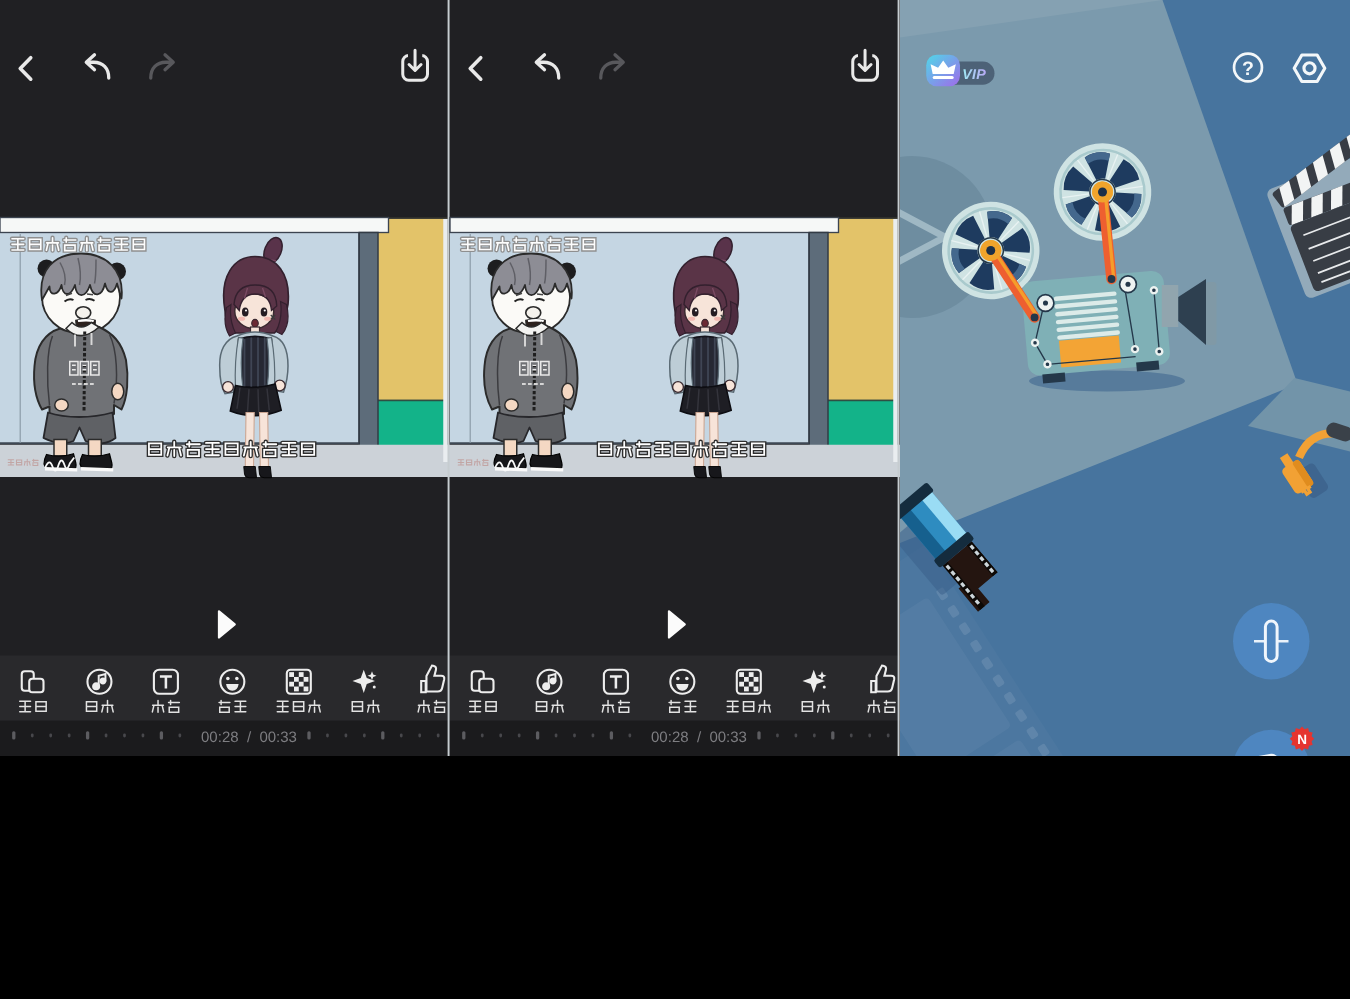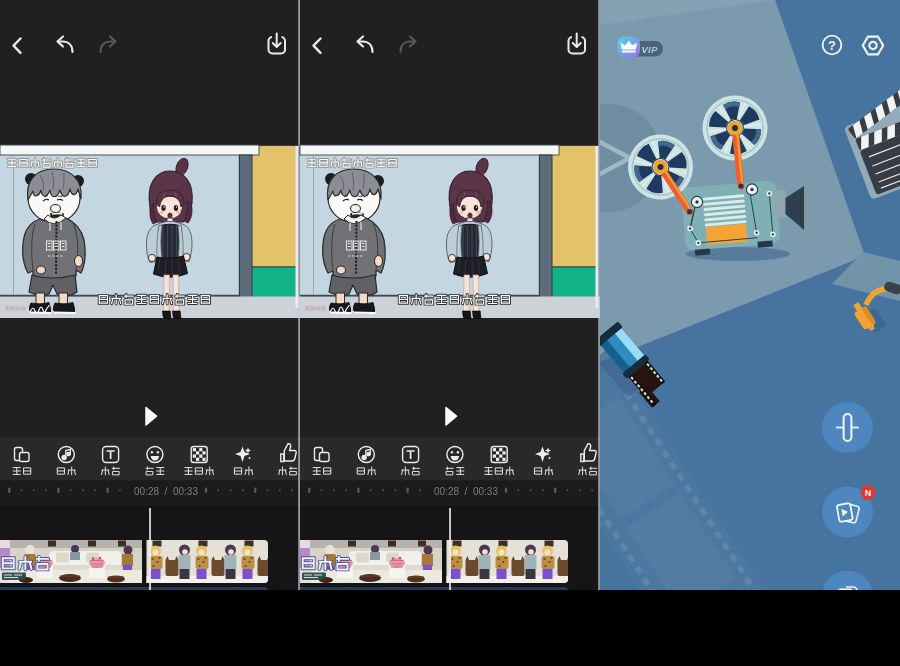--- a/index.html
+++ b/index.html
@@ -1,16 +1,16 @@
 <!DOCTYPE html>
 <html><head>
 <meta charset="utf-8">
 <style>
 html,body{margin:0;padding:0;background:#000;}
-#stage{position:relative;width:900px;height:590px;overflow:hidden;}
+#stage{position:relative;width:900px;height:504px;overflow:hidden;}
 </style>
 </head>
 <body>
 <div id="stage">
 <svg width="900" height="666" viewBox="0 0 900 666" font-family="Liberation Sans, sans-serif">
 <defs>
 <linearGradient id="vipg" x1="0" y1="0" x2="1" y2="1">
 <stop offset="0" stop-color="#4fd8e8"></stop>
           <stop offset="1" stop-color="#a06aea"></stop>
 </linearGradient>

